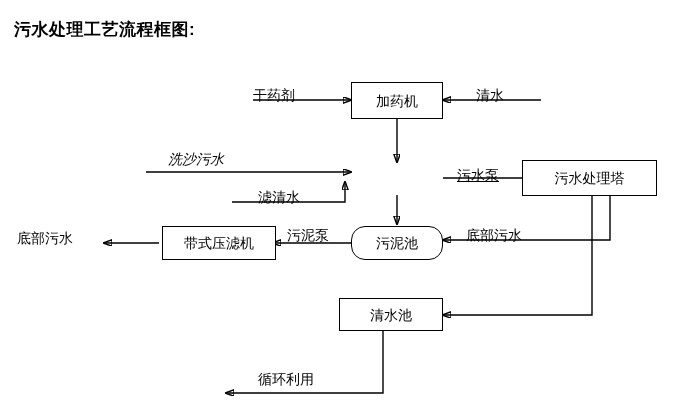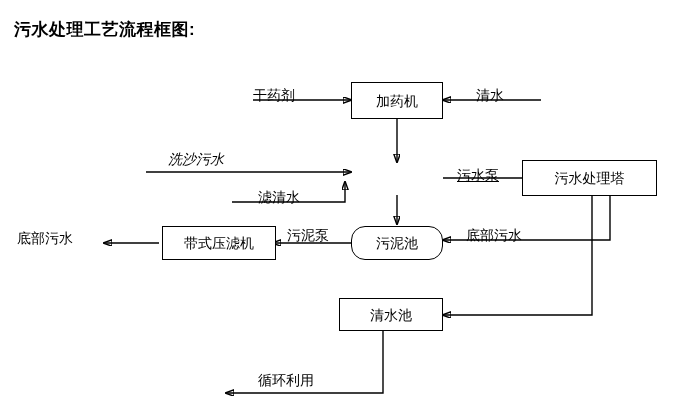--- a/index.html
+++ b/index.html
@@ -133,15 +133,15 @@
   <div class="label" style="left:258px; top:190px;">滤清水</div>
 
   <div class="label" style="left:457px; top:168px;text-decoration:underline;">污水泵</div>
 
   <div class="label" style="left:287px; top:228px;">污泥泵</div>
 
   <div class="label" style="left:466px; top:228px;">底部污水</div>
 
   <div class="label" style="left:17px; top:231px;">底部污水</div>
 
-  <div class="label" style="left:258px; top:373px;">循环利用</div>
+  <div class="label" style="left:258px; top:373px;font-family:Liberation Mono, monospace;">循环利用</div>
 
 </div>
 
 </body></html>

